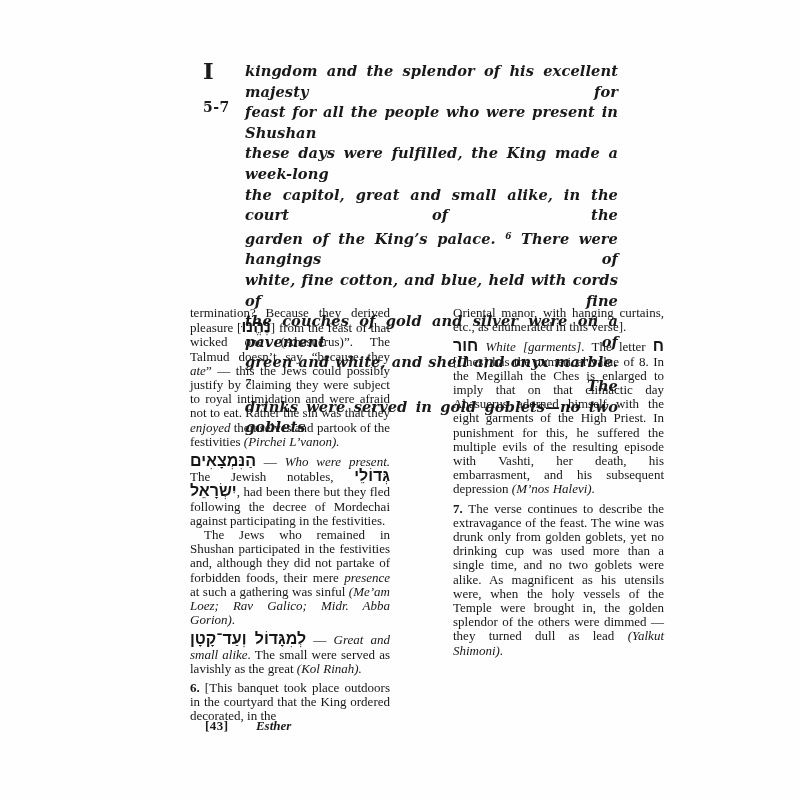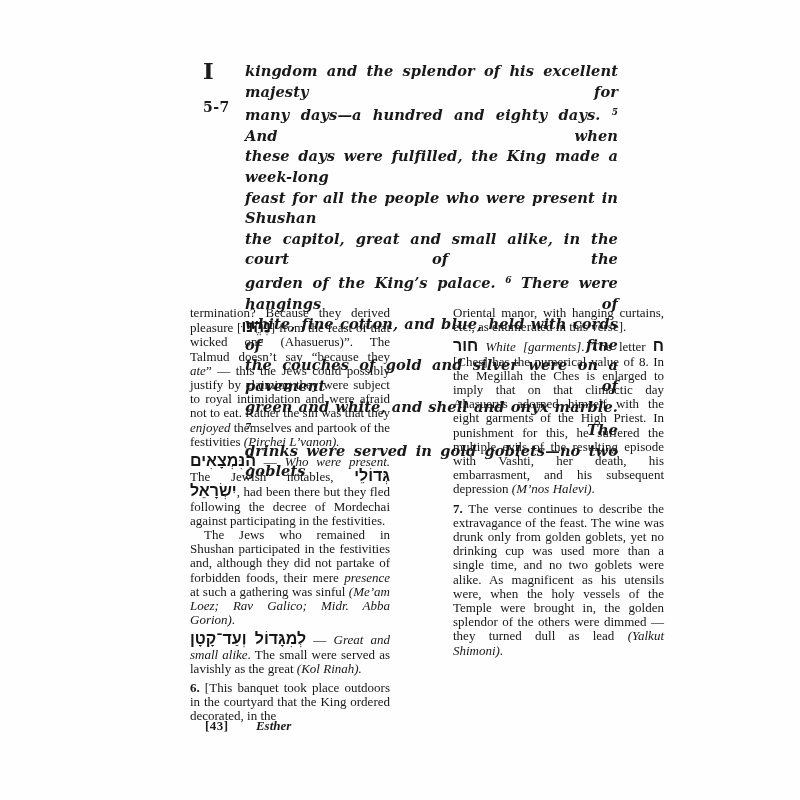--- a/index.html
+++ b/index.html
@@ -60,23 +60,22 @@
 
 <div class="page">
 
   <div class="chapter-block">
     <div class="chapter-numeral">I</div>
     <div class="verse-range">5-7</div>
   </div>
 
   <div class="verse-block">
       <div class="verse-line"><span>kingdom and the splendor of his excellent majesty for</span></div>
-      <div class="verse-line"><span>many days—a hundred and eighty days. </span><span class="seg-sup">5</span><span> And when</span></div>
+      <div class="verse-line"><span>feast for all the people who were present in Shushan</span></div>
       <div class="verse-line"><span>these days were fulfilled, the King made a week-long</span></div>
-      <div class="verse-line"><span>feast for all the people who were present in Shushan</span></div>
       <div class="verse-line"><span>the capitol, great and small alike, in the court of the</span></div>
       <div class="verse-line"><span>garden of the King’s palace. </span><span class="seg-sup">6</span><span> There were hangings of</span></div>
       <div class="verse-line"><span>white, fine cotton, and blue, held with cords of fine</span></div>
       <div class="verse-line"><span>the couches of gold and silver were on a pavement of</span></div>
       <div class="verse-line"><span>green and white, and shell and onyx marble. </span><span class="seg-sup">7</span><span> The</span></div>
       <div class="verse-line"><span>drinks were served in gold goblets—no two goblets</span></div>
     </div>
 
   <div class="col col-left">
       <p class=""><span>termination? Because they derived pleasure [</span><span class="seg-h">נֶהֱנוּ</span><span>] from the feast of that wicked one (Ahasuerus)”. The Talmud doesn’t say “because they </span><span class="seg-i">ate</span><span>” — this the Jews could possibly justify by claiming they were subject to royal intimidation and were afraid not to eat. Rather the sin was that they </span><span class="seg-i">enjoyed</span><span> themselves and partook of the festivities </span><span class="seg-i">(Pirchei L’vanon).</span></p>

